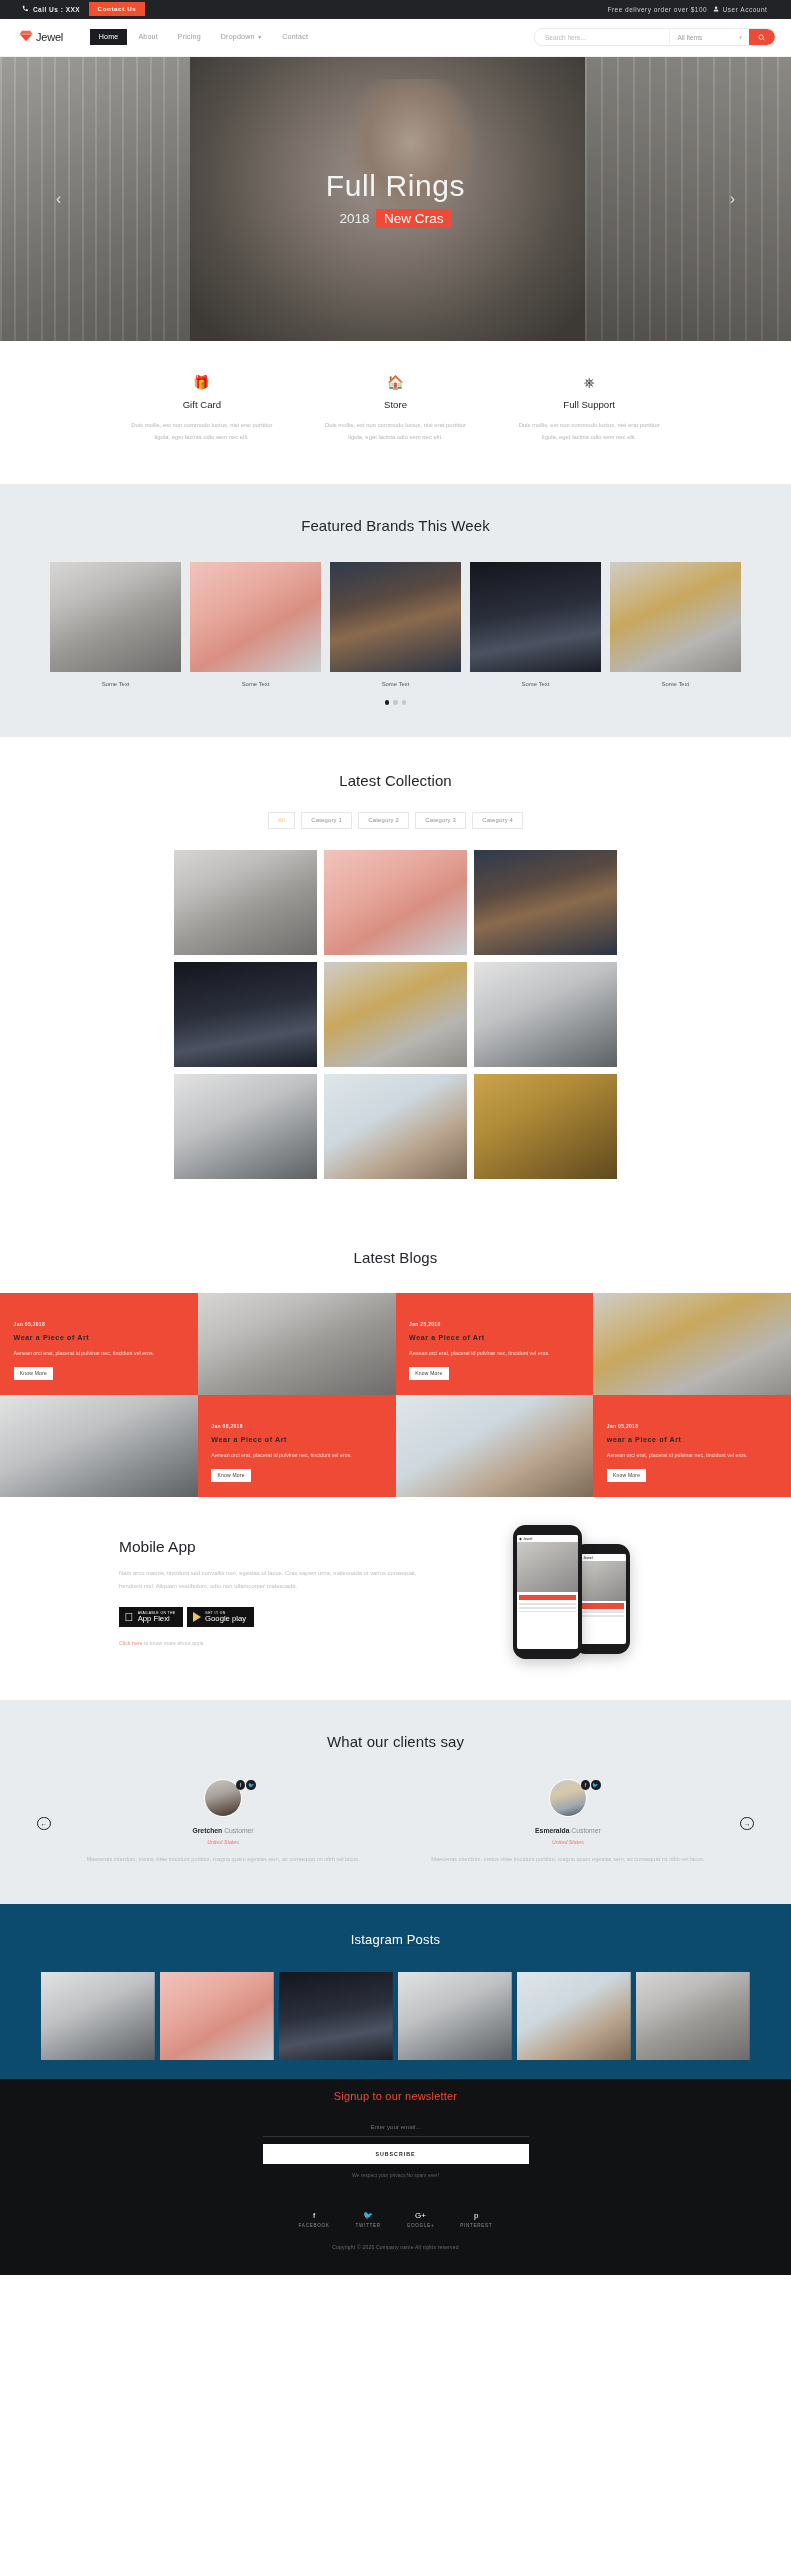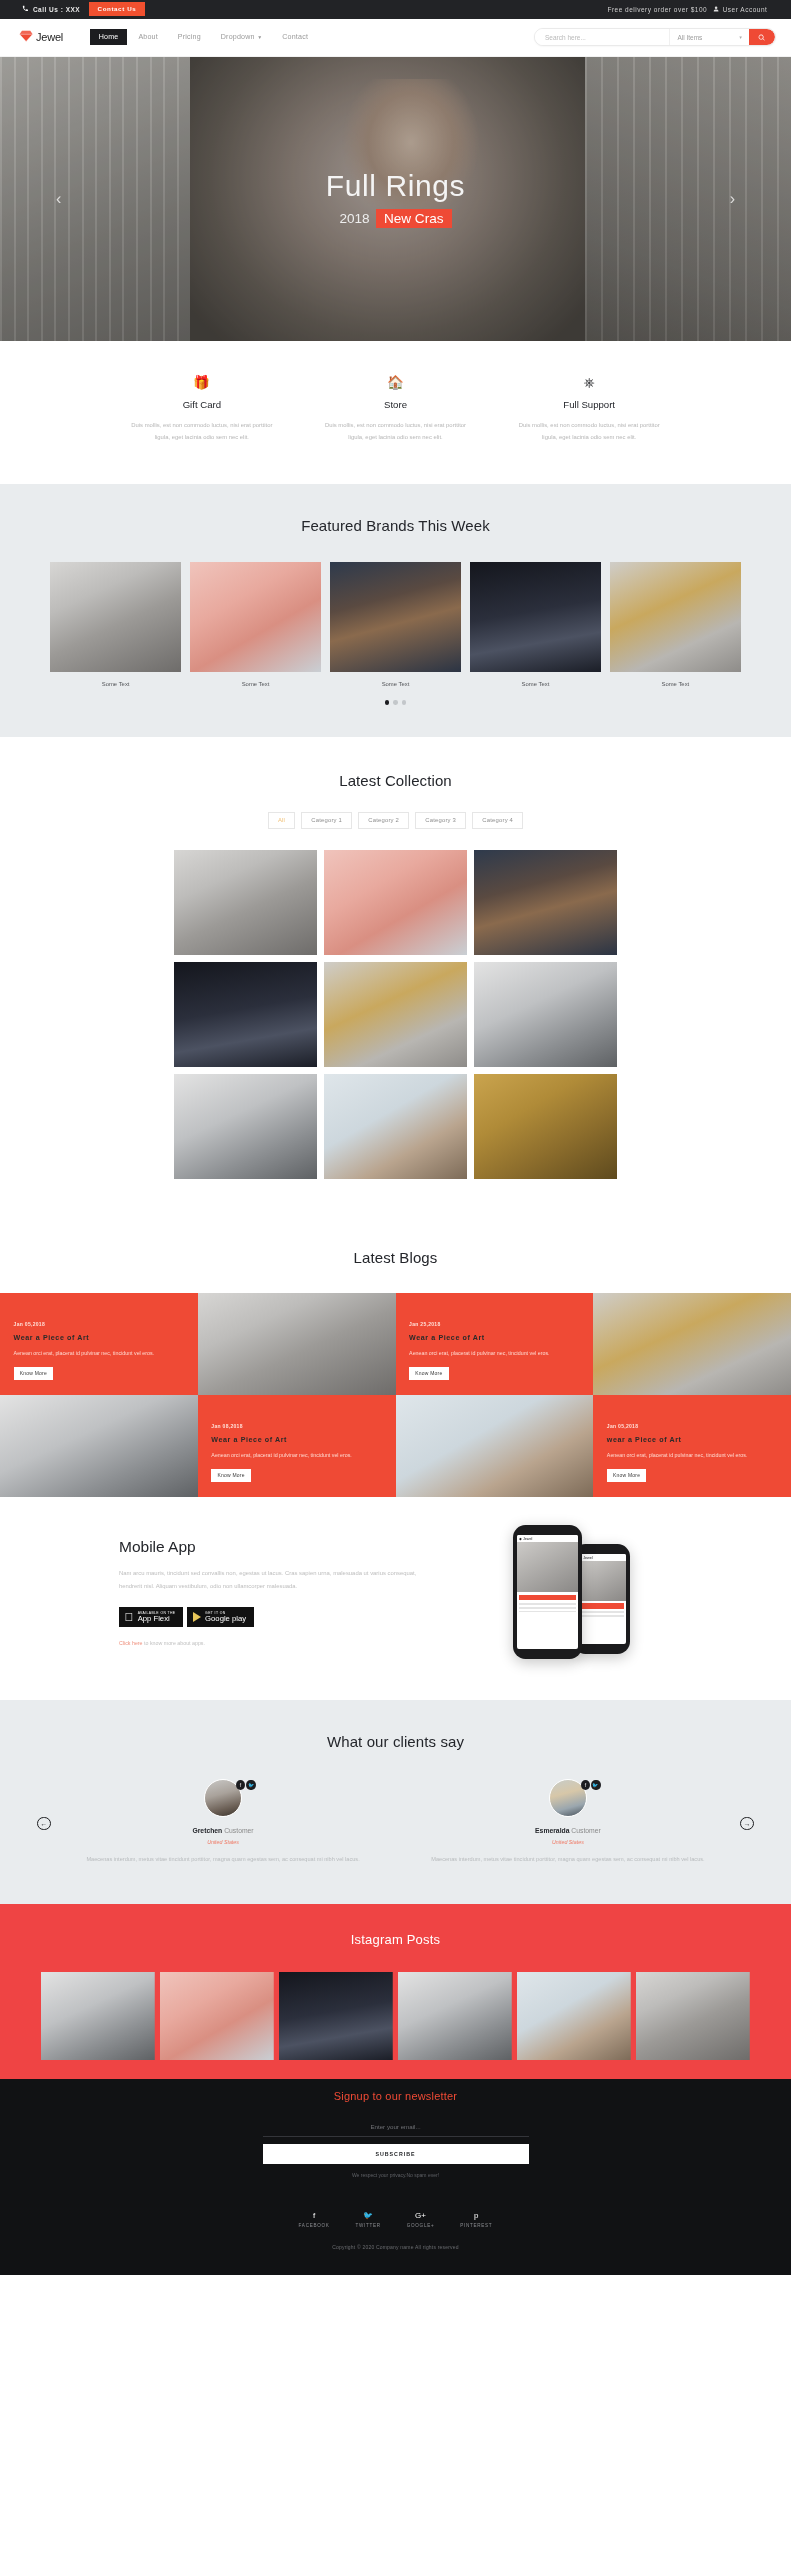--- a/index.html
+++ b/index.html
@@ -232,21 +232,21 @@
     display: flex; align-items: center; justify-content: center; font-size: 5px;
     color: #fff; cursor: pointer;
   }
   .ts-icon.tw { color: #ef4a35; }
   .testi-name { font-size: 6.8px; color: #8a8a8a; margin-top: 8.7px; }
   .testi-name b { color: #24262b; font-weight: 700; }
   .testi-country { font-size: 5.3px; color: #ef7a66; font-style: italic; margin-top: 5px; }
   .testi-quote { font-size: 5.6px; line-height: 2.3; color: #b8bbbd; margin-top: 7.4px; }
 
   
-  .insta { background: #ef4444; padding: 28.4px 0 18.5px; }
+  .insta { background: #0c4a6e; padding: 28.4px 0 18.5px; text-decoration: underline; }
   .insta-title { text-align: center; font-size: 13px; font-weight: 300; color: #fff; letter-spacing: 0.2px; }
   .insta-row { display: flex; gap: 5.6px; justify-content: center; margin-top: 25px; padding: 0 41px; }
   .insta-cell { flex: 1; height: 88px; background-size: cover; background-position: center; }
 
   
   .news { background: #111214; padding: 11px 0 26px; text-align: center; }
   .news-title { font-size: 11px; font-weight: 300; color: #ef4a35; letter-spacing: 0.2px; }
   .news-form { width: 266px; margin: 16px auto 0; }
   .news-input {
     width: 100%; background: transparent; border: 0; border-bottom: 0.6px solid #34353a;

